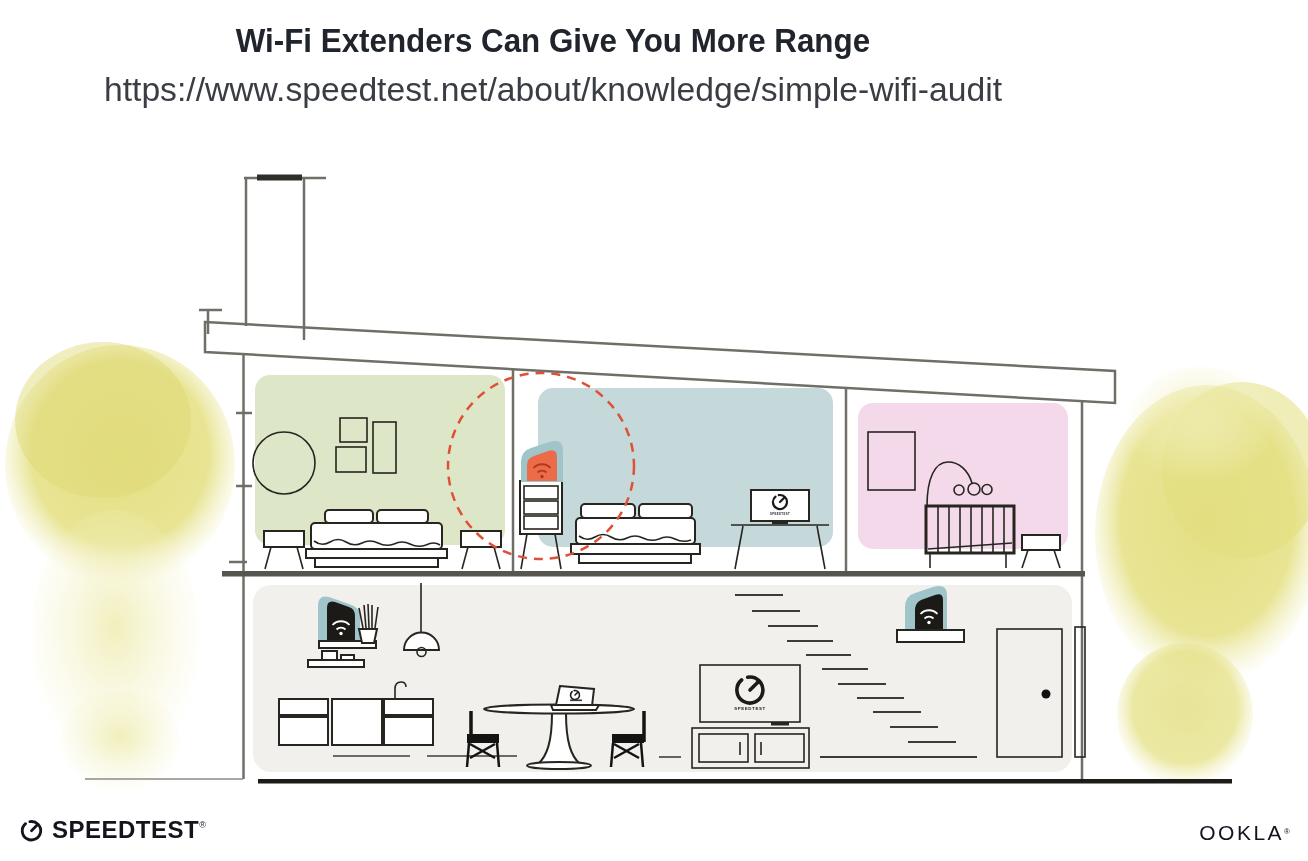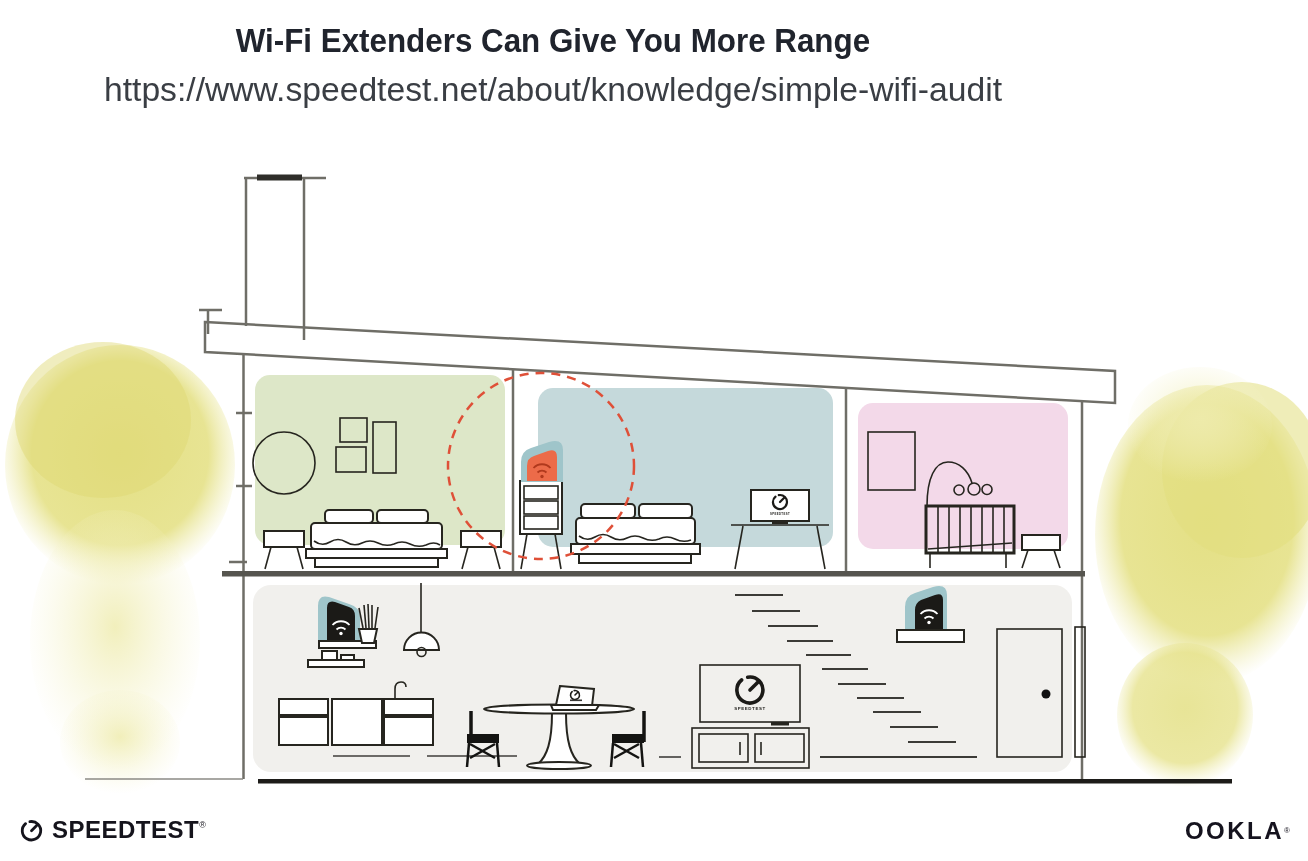--- a/index.html
+++ b/index.html
@@ -17,21 +17,21 @@
   .furn{stroke:#26251f;stroke-width:2;fill:#fff;}
   .furnl{stroke:#26251f;stroke-width:1.6;fill:none;}
   .furnb{stroke:#26251f;stroke-width:3;fill:none;}
   .mark{stroke:#3f3e3a;stroke-width:1.6;fill:none;}
   .gauge{stroke:#1b1a17;fill:none;stroke-linecap:round;}
   .tvtxt{fill:#22211e;font-weight:700;}
   .footer-left{position:absolute;left:18px;bottom:17px;display:flex;align-items:center;z-index:5;color:#15141c;}
   .footer-left .st-word{font-size:24px;font-weight:700;letter-spacing:.5px;margin-left:7px;}
   .footer-left sup{font-size:9px;margin-top:-10px;}
   .footer-right{position:absolute;right:18px;bottom:16px;z-index:5;color:#15131e;}
-  .footer-right .ok-word{font-size:24px;font-weight:700;letter-spacing:2.5px;}
+  .footer-right .ok-word{font-size:21px;font-weight:400;letter-spacing:2.5px;}
   .footer-right sup{font-size:8px;}
 </style>
 </head>
 <body>
 
 <div class="header">
   <h1>Wi-Fi Extenders Can Give You More Range</h1>
   <div class="url">https://www.speedtest.net/about/knowledge/simple-wifi-audit</div>
 </div>
 

